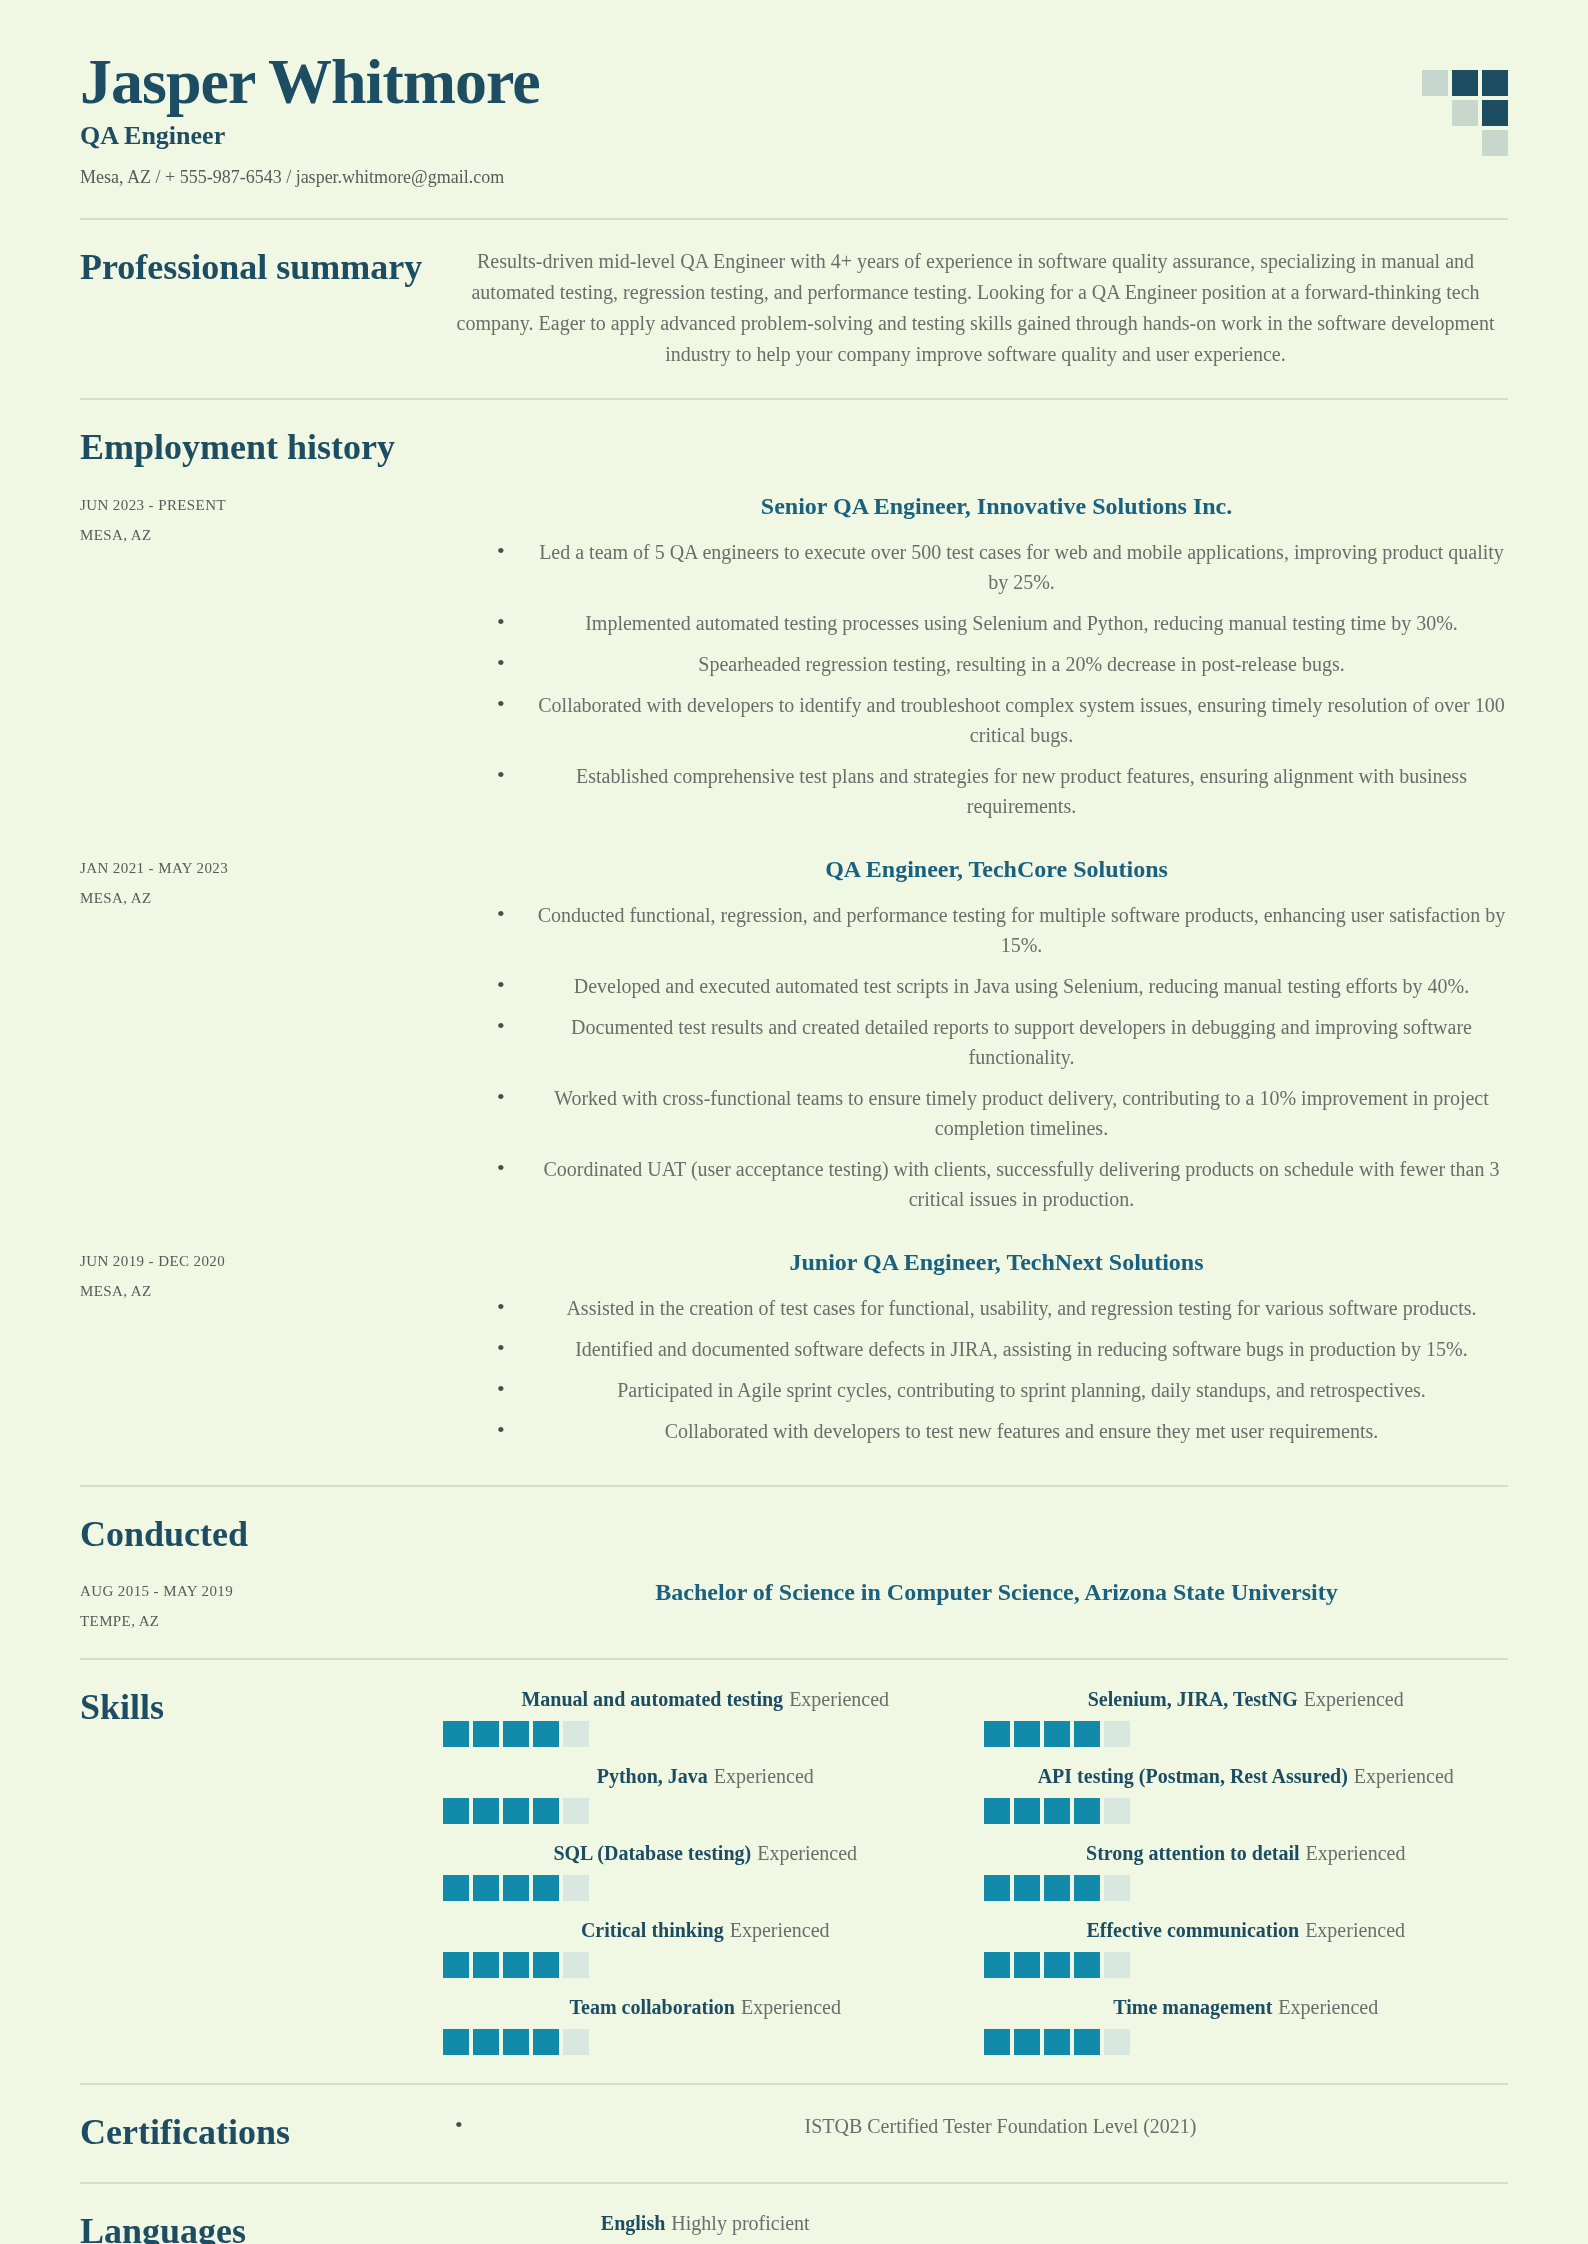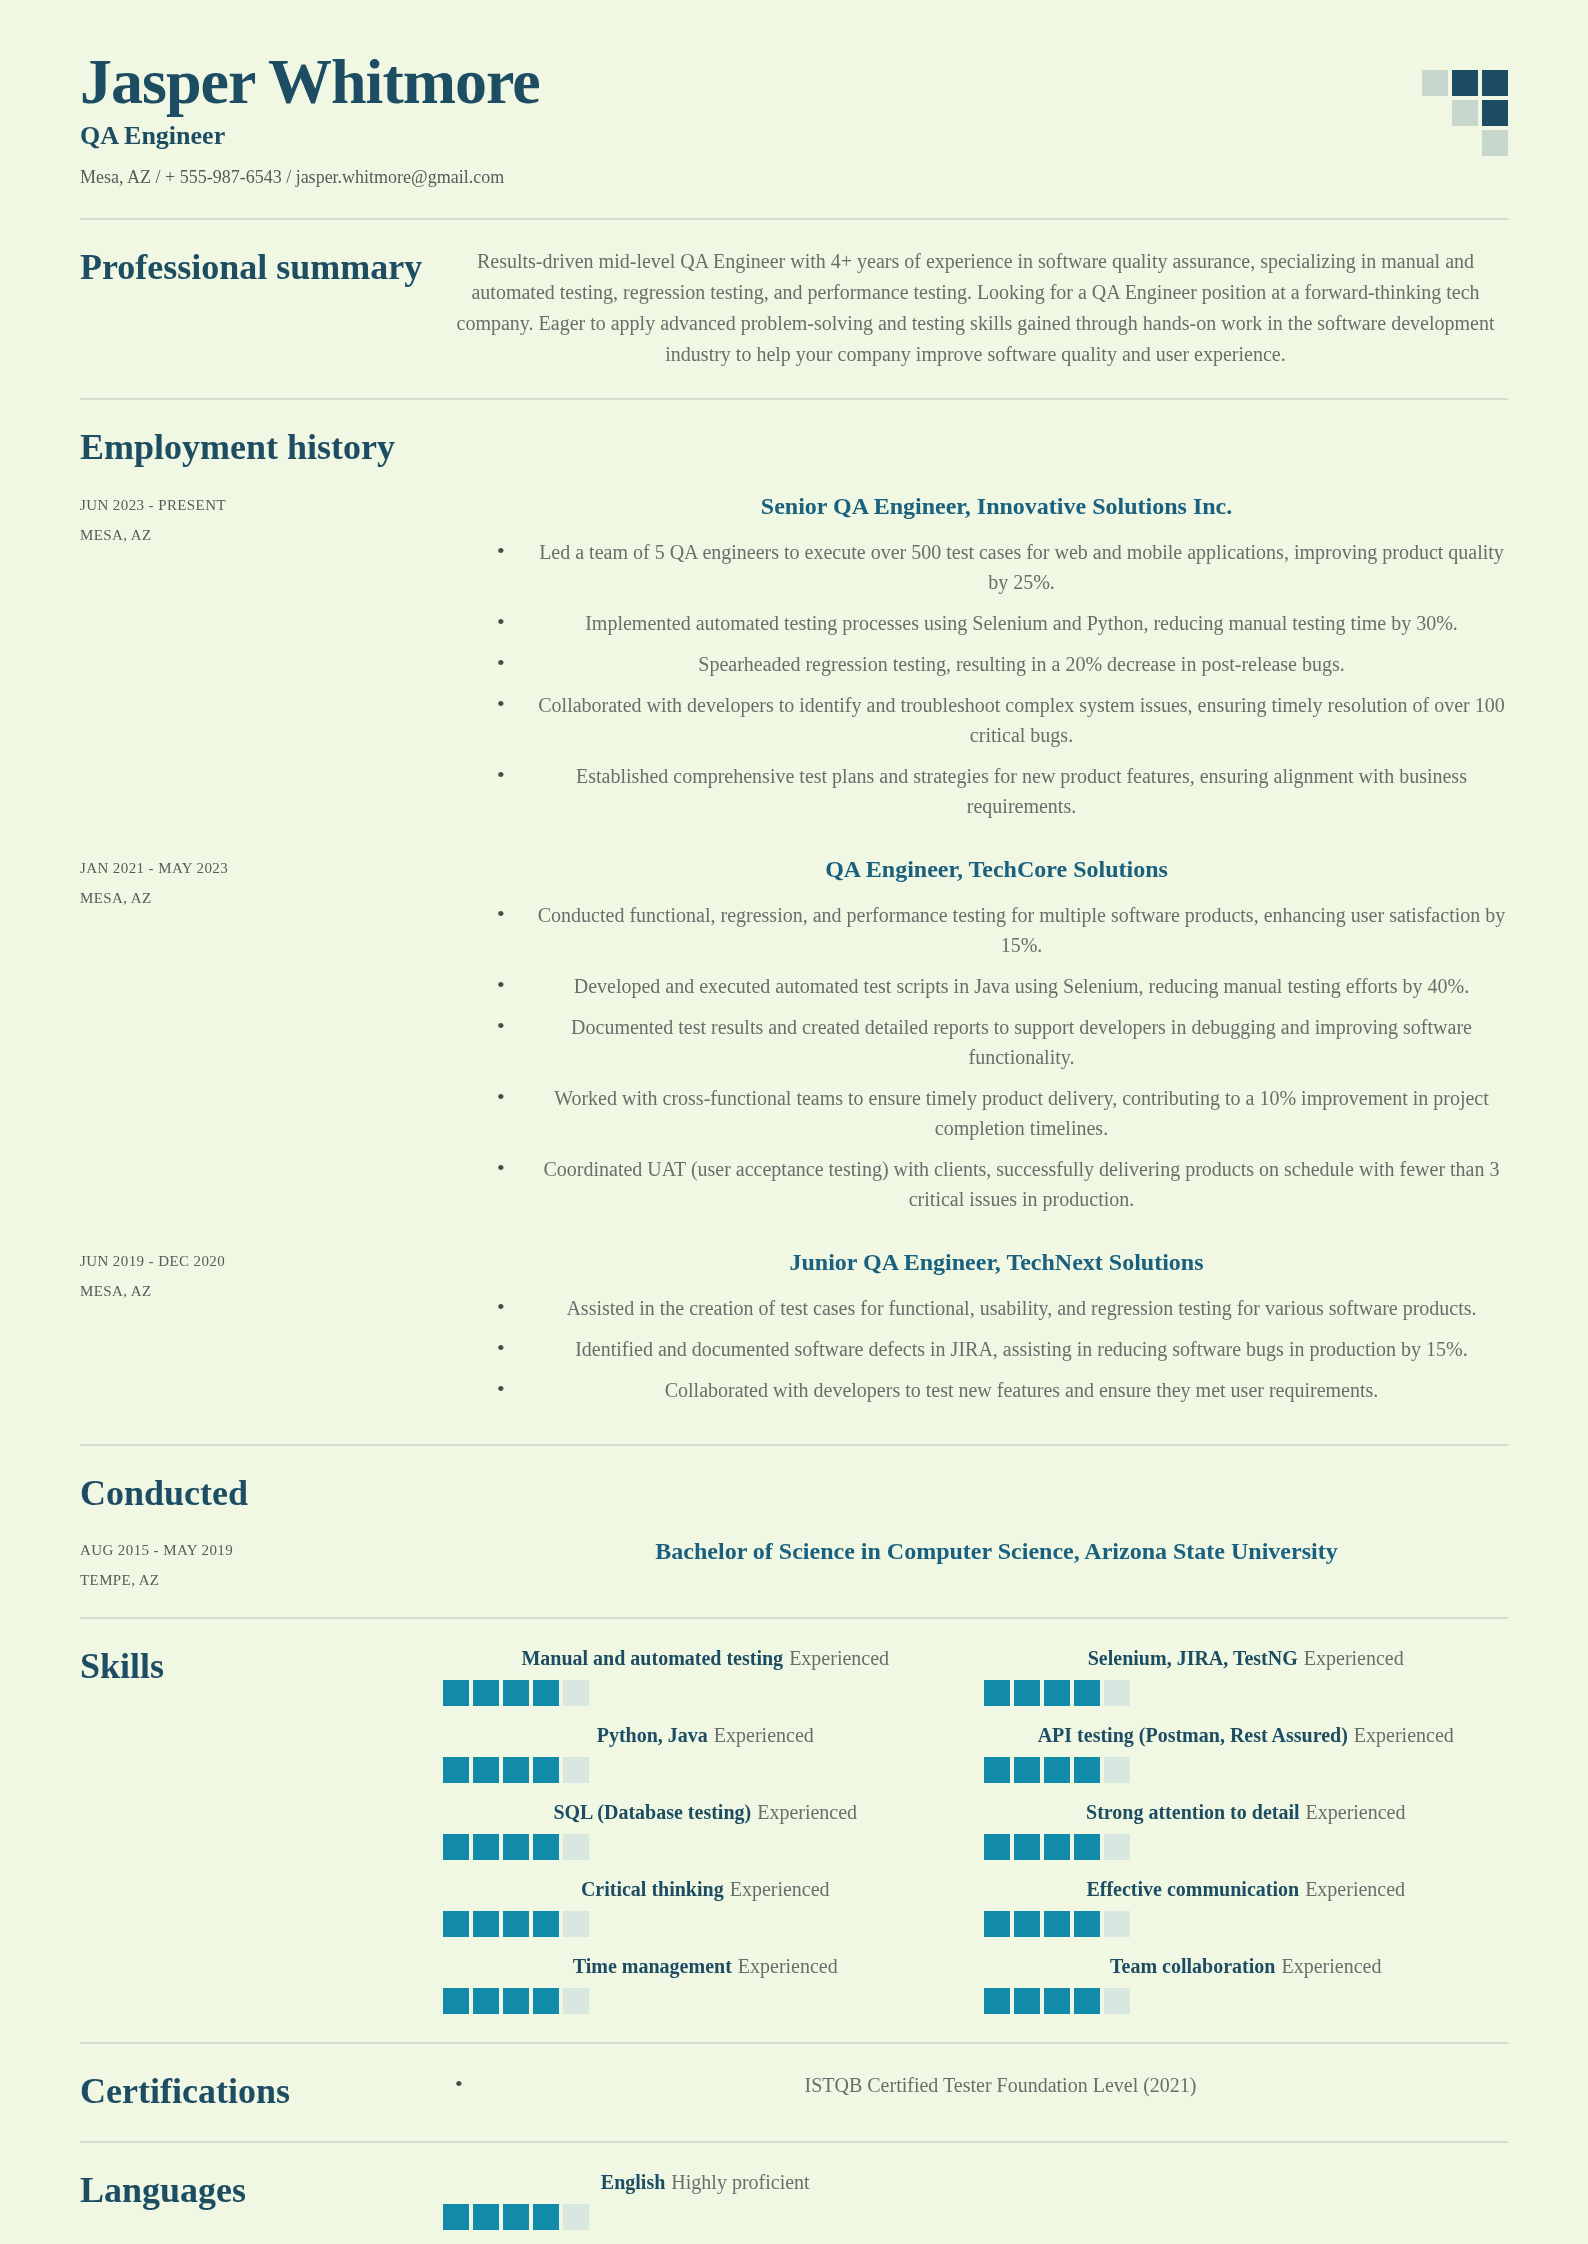--- a/index.html
+++ b/index.html
@@ -136,20 +136,21 @@
     <div class="row job">
       <div class="job-meta">
         <div class="dates">JUN 2019 - DEC 2020</div>
         <div class="loc">MESA, AZ</div>
       </div>
       <div class="col-content">
         <h3>Junior QA Engineer, TechNext Solutions</h3>
         <ul class="bullets">
           <li>Assisted in the creation of test cases for functional, usability, and regression testing for various software products.</li>
           <li>Identified and documented software defects in JIRA, assisting in reducing software bugs in production by 15%.</li>
+          <li>Participated in Agile sprint cycles, contributing to sprint planning, daily standups, and retrospectives.</li>
           <li>Collaborated with developers to test new features and ensure they met user requirements.</li>
         </ul>
       </div>
     </div>
   </section>
 
   <section class="sec">
     <div class="row">
       <div class="col-label">
           <h2>Conducted</h2>
@@ -248,31 +249,31 @@
           <div class="skill-line"><span class="skill-name">Effective communication</span><span class="skill-level">Experienced</span></div>
           <div class="bar">
               <span class="sq filled"></span>
               <span class="sq filled"></span>
               <span class="sq filled"></span>
               <span class="sq filled"></span>
               <span class="sq empty"></span>
             </div>
         </div>
         <div class="skill">
+          <div class="skill-line"><span class="skill-name">Team collaboration</span><span class="skill-level">Experienced</span></div>
+          <div class="bar">
+              <span class="sq filled"></span>
+              <span class="sq filled"></span>
+              <span class="sq filled"></span>
+              <span class="sq filled"></span>
+              <span class="sq empty"></span>
+            </div>
+        </div>
+        <div class="skill">
           <div class="skill-line"><span class="skill-name">Time management</span><span class="skill-level">Experienced</span></div>
-          <div class="bar">
-              <span class="sq filled"></span>
-              <span class="sq filled"></span>
-              <span class="sq filled"></span>
-              <span class="sq filled"></span>
-              <span class="sq empty"></span>
-            </div>
-        </div>
-        <div class="skill">
-          <div class="skill-line"><span class="skill-name">Team collaboration</span><span class="skill-level">Experienced</span></div>
           <div class="bar">
               <span class="sq filled"></span>
               <span class="sq filled"></span>
               <span class="sq filled"></span>
               <span class="sq filled"></span>
               <span class="sq empty"></span>
             </div>
         </div>
 
       </div>

